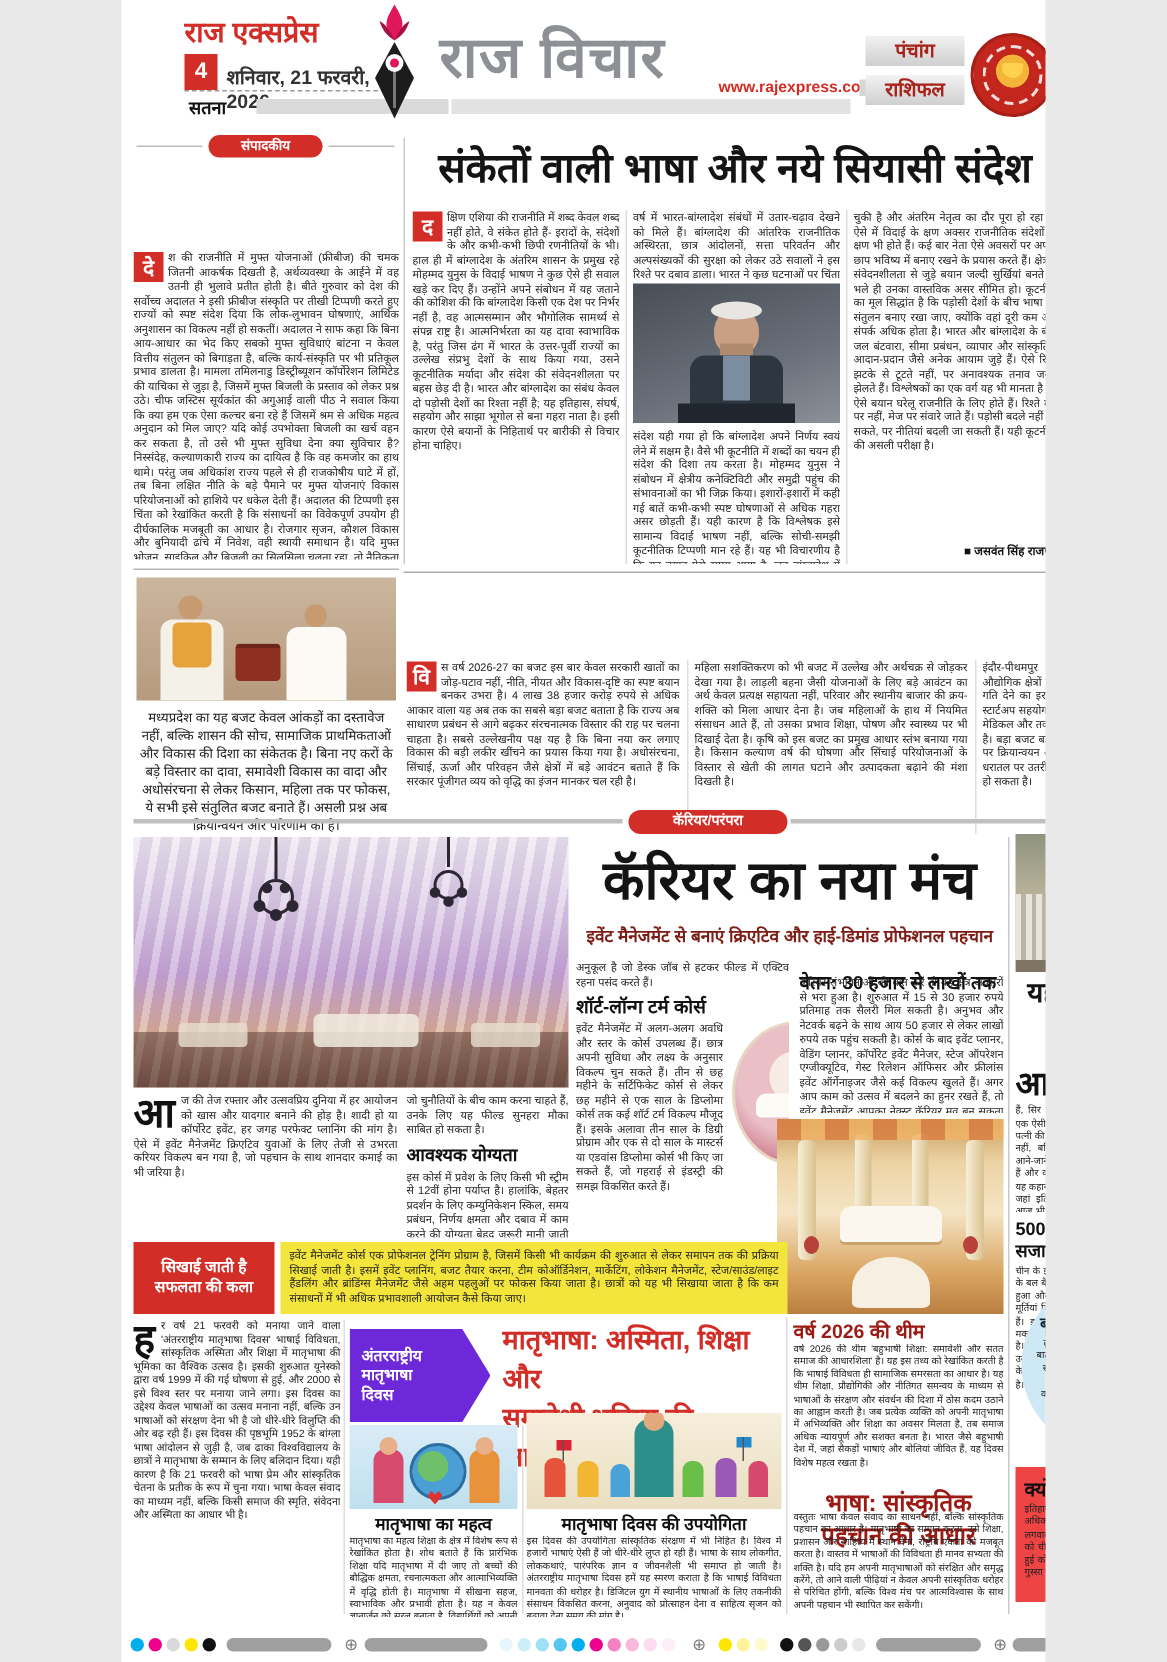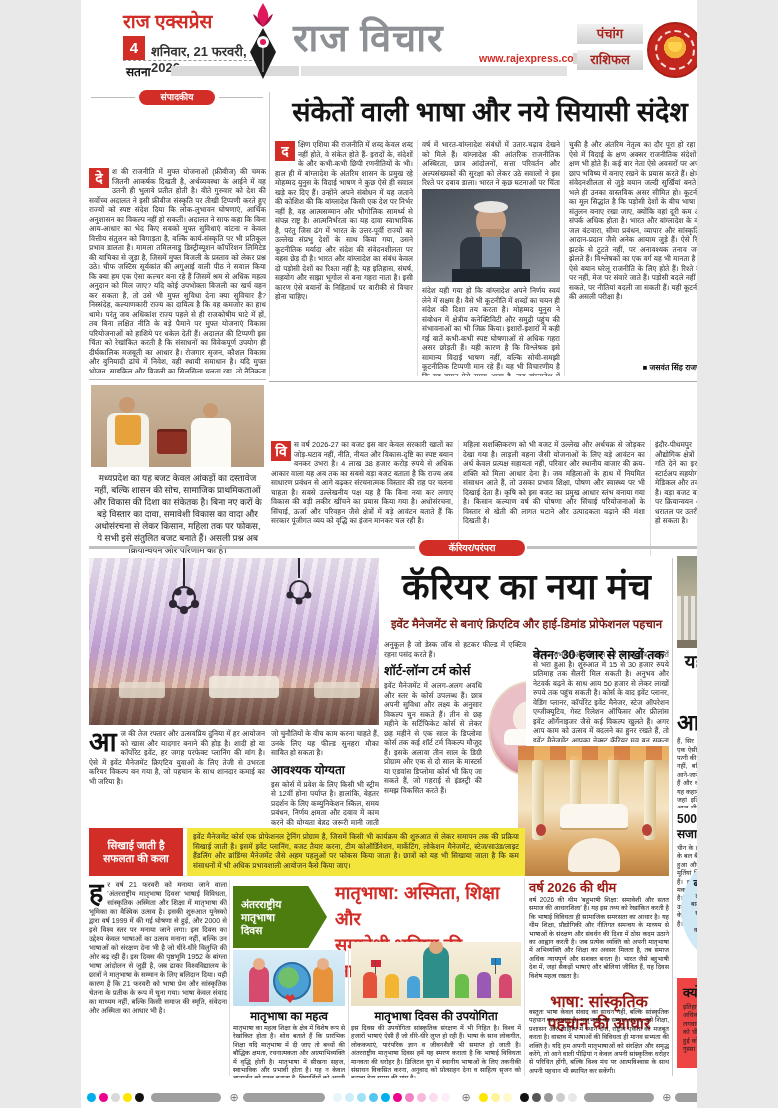--- a/index.html
+++ b/index.html
@@ -278,21 +278,21 @@
     <div style="font-size:13px;font-weight:bold;color:#111;margin-bottom:2px;">क्यों बना गुस्से का निशाना?</div>
     <div class="tiny just">इतिहास के अनुसार, किन हुई 12वीं सदी में चीन के एक प्रभावशाली अधिकारी थे। माना जाता है कि उन्होंने जनरल यू फेई पर झूठे आरोप लगवाकर उन्हें कैद करवा दिया, जिसके बाद उनकी मौत हो गई। यू फेई को चीन में देशभक्ति और वीरता का प्रतीक माना जाता है, जबकि किन हुई को गद्दार की छवि मिली। यही वजह है कि सदियों बाद भी लोगों का गुस्सा खत्म नहीं हुआ।</div>
   </div>
 
   <div class="abs tiny just clip" style="left:8px;top:880px;width:138px;height:196px;font-size:7px;line-height:9px;">
     <span class="dropcap-plain">ह</span>
     <span>र वर्ष 21 फरवरी को मनाया जाने वाला 'अंतरराष्ट्रीय मातृभाषा दिवस' भाषाई विविधता, सांस्कृतिक अस्मिता और शिक्षा में मातृभाषा की भूमिका का वैश्विक उत्सव है। इसकी शुरुआत यूनेस्को द्वारा वर्ष 1999 में की गई घोषणा से हुई, और 2000 से इसे विश्व स्तर पर मनाया जाने लगा। इस दिवस का उद्देश्य केवल भाषाओं का उत्सव मनाना नहीं, बल्कि उन भाषाओं को संरक्षण देना भी है जो धीरे-धीरे विलुप्ति की ओर बढ़ रही हैं। इस दिवस की पृष्ठभूमि 1952 के बांग्ला भाषा आंदोलन से जुड़ी है, जब ढाका विश्वविद्यालय के छात्रों ने मातृभाषा के सम्मान के लिए बलिदान दिया। यही कारण है कि 21 फरवरी को भाषा प्रेम और सांस्कृतिक चेतना के प्रतीक के रूप में चुना गया। भाषा केवल संवाद का माध्यम नहीं, बल्कि किसी समाज की स्मृति, संवेदना और अस्मिता का आधार भी है।</span>
   </div>
   <div class="abs vr" style="left:148px;top:880px;height:196px;background:#ddd;"></div>
 
-  <div class="abs" style="left:152px;top:886px;width:94px;height:62px;background:#4d7c0f;color:#fff;clip-path:polygon(0 0,80% 0,100% 50%,80% 100%,0 100%);display:flex;flex-direction:column;justify-content:center;padding-left:8px;box-sizing:border-box;">
+  <div class="abs" style="left:152px;top:886px;width:94px;height:62px;background:#6d28d9;color:#fff;clip-path:polygon(0 0,80% 0,100% 50%,80% 100%,0 100%);display:flex;flex-direction:column;justify-content:center;padding-left:8px;box-sizing:border-box;">
     <span style="font-size:10.5px;font-weight:bold;line-height:13px;">अंतरराष्ट्रीय</span>
     <span style="font-size:10.5px;font-weight:bold;line-height:13px;">मातृभाषा</span>
     <span style="font-size:10.5px;font-weight:bold;line-height:13px;">दिवस</span>
   </div>
 
   <div class="abs" style="left:254px;top:880px;width:190px;height:62px;color:#d22d26;font-weight:bold;font-size:18px;line-height:26px;">
     <span>मातृभाषा: अस्मिता, शिक्षा और</span><br>
     <span>समावेशी भविष्य की आधारशिला</span>
   </div>
 

